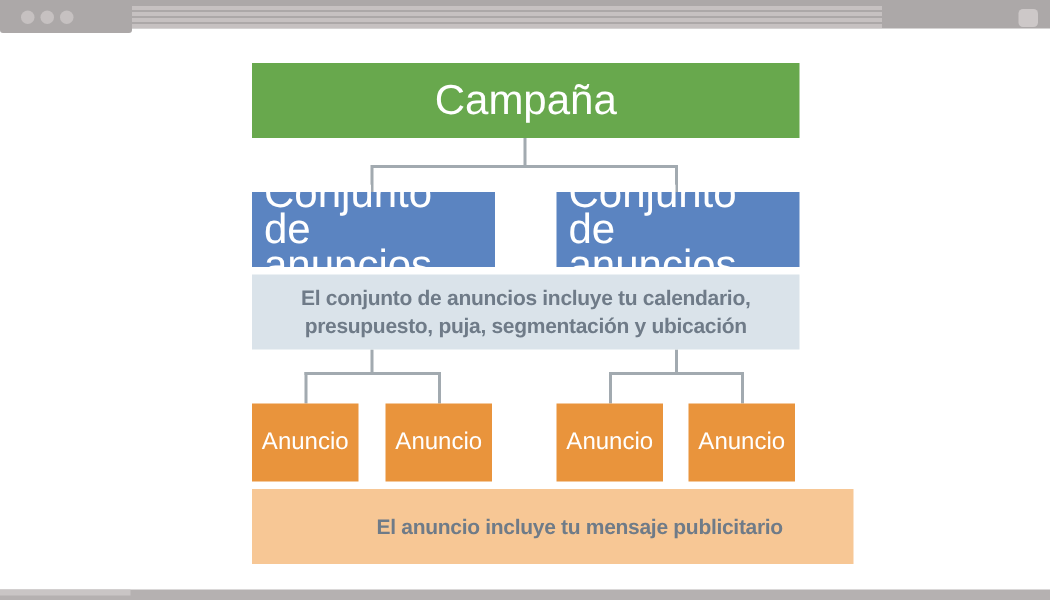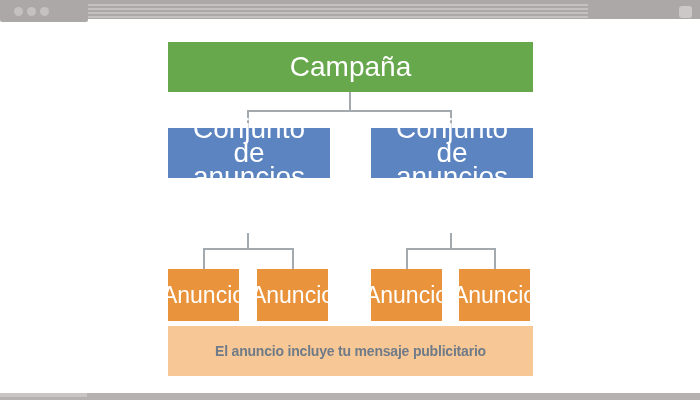--- a/index.html
+++ b/index.html
@@ -25,31 +25,31 @@
   .chrome-tab{position:absolute;left:0;top:0;width:88px;height:22px;background:var(--chrome_bar);border-radius:0 0 2px 2px;}
   .dot{position:absolute;top:6.5px;width:9px;height:9px;border-radius:50%;background:var(--chrome_light);}
   .dot.d1{left:14px;} .dot.d2{left:27px;} .dot.d3{left:40px;}
   .stripes{position:absolute;left:88px;top:4px;width:500px;height:15px;
     background:repeating-linear-gradient(to bottom,var(--chrome_light) 0,var(--chrome_light) 2.5px,transparent 2.5px,transparent 4px);}
   .chrome-btn{position:absolute;left:679px;top:6px;width:13px;height:12px;border-radius:3px;background:var(--chrome_btn);}
   .bottom-strip{position:absolute;left:0;top:393px;width:700px;height:7px;background:var(--strip);}
   .bottom-strip-light{position:absolute;left:0;top:393px;width:87px;height:4px;background:var(--strip_light);}
 
   
-  .box{position:absolute;display:flex;align-items:center;justify-content:center;text-align:center;color:#ffffff;white-space:nowrap;}
+  .box{position:absolute;display:flex;align-items:center;justify-content:center;text-align:left;color:#ffffff;white-space:nowrap;}
   .campaign{left:168px;top:42px;width:365px;height:50px;background:var(--green);font-size:28px;}
   .adset{top:128px;width:162px;height:50px;background:var(--blue);font-size:28px;line-height:24px;white-space:normal;padding:0 8px;box-sizing:border-box;}
   .adset.l{left:168px;} .adset.r{left:371px;}
-  .ad{top:269px;width:71px;height:52px;background:var(--orange);font-size:23px;}
+  .ad{top:269px;width:71px;height:52px;background:var(--orange);font-size:16px;}
   .ad.a1{left:168px;} .ad.a2{left:257px;} .ad.a3{left:371px;} .ad.a4{left:459px;}
 
   .note{position:absolute;left:168px;width:365px;height:50px;display:flex;flex-direction:column;align-items:center;justify-content:center;
     color:var(--note_text);font-size:14px;line-height:19px;font-weight:700;letter-spacing:-0.2px;text-align:center;}
   .note1{top:183px;background:var(--note_bg);}
-  .note2{top:326px;background:var(--peach);}
+  .note2{top:326px;background:var(--peach);padding-left:36px;}
 
   
   .cn{position:absolute;background:var(--connector);}
   .c-stem1{left:349px;top:92px;width:2px;height:19px;}
   .c-h1{left:248px;top:110px;width:204px;height:2px;}
   .c-d1{left:247px;top:110px;width:2px;height:18px;}
   .c-d2{left:450px;top:110px;width:2px;height:18px;}
   .c-stemL{left:247px;top:233px;width:2px;height:17px;}
   .c-hL{left:203px;top:248px;width:91px;height:2px;}
   .c-dL1{left:203px;top:248px;width:2px;height:21px;}
@@ -85,20 +85,24 @@
   <div class="cn c-stemR"></div>
   <div class="cn c-hR"></div>
   <div class="cn c-dR1"></div>
   <div class="cn c-dR2"></div>
 
   <div class="box campaign">Campaña</div>
 
   <div class="box adset l">Conjunto de anuncios</div>
   <div class="box adset r">Conjunto de anuncios</div>
 
+  <div class="note note1">
+    <div>El conjunto de anuncios incluye tu calendario,</div>
+    <div>presupuesto, puja, segmentación y ubicación</div>
+  </div>
 
   <div class="box ad a1">Anuncio</div>
   <div class="box ad a2">Anuncio</div>
   <div class="box ad a3">Anuncio</div>
   <div class="box ad a4">Anuncio</div>
 
   <div class="note note2">
     <div>El anuncio incluye tu mensaje publicitario</div>
   </div>
 

